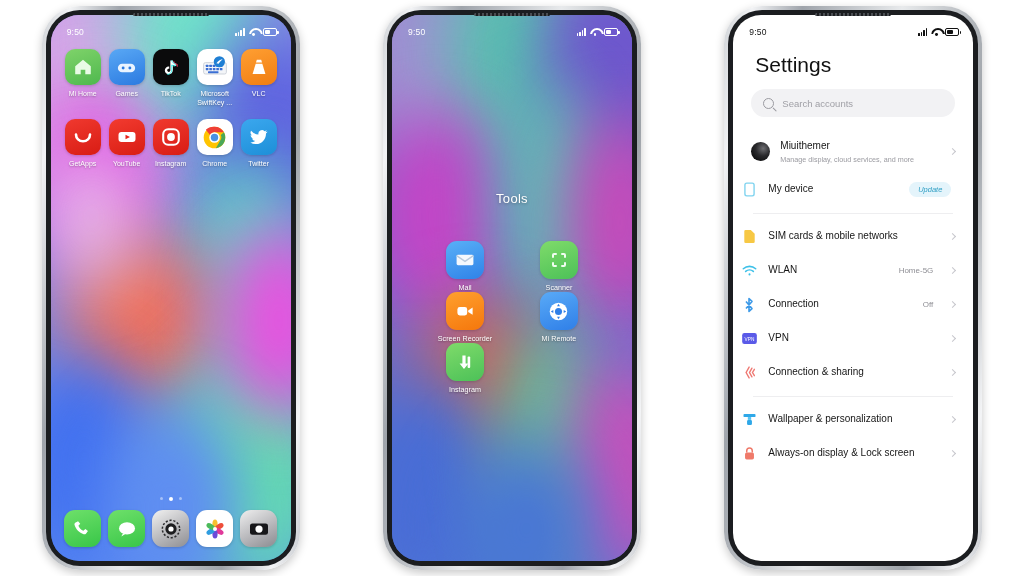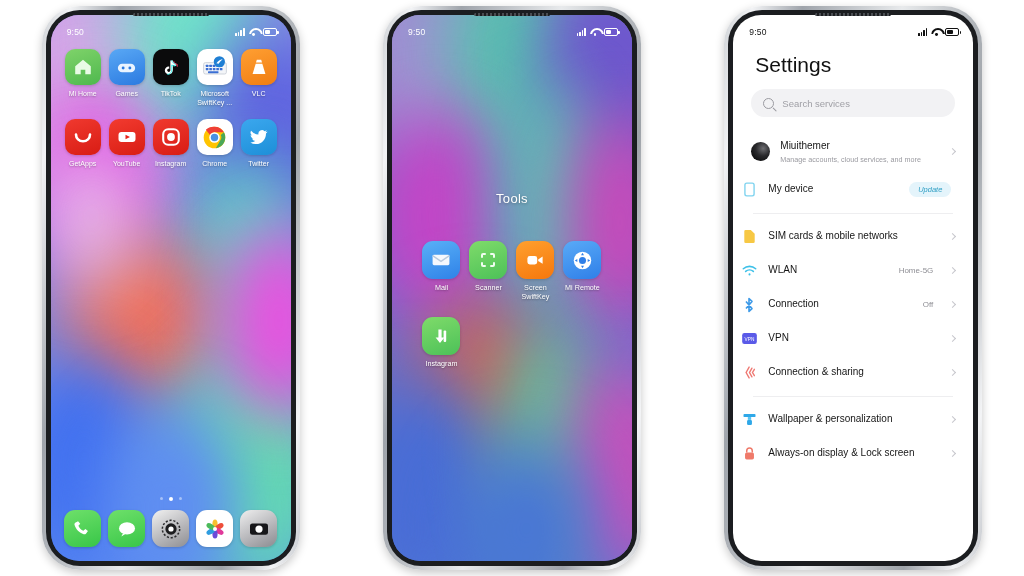--- a/index.html
+++ b/index.html
@@ -150,22 +150,22 @@
 
   
   .folder-title {
     position:absolute; top:176px; left:0; right:0; text-align:center;
     color:#fff; font-size:13px; letter-spacing:.3px;
     text-shadow:0 1px 3px rgba(0,0,0,.3); z-index:4;
   }
   .foldergrid {
     position:absolute; top:226px; left:0; right:0;
     padding: 0 26px;
-    display:grid; grid-template-columns: repeat(4,1fr);
-    row-gap: 16px; z-index:4;
+    display:grid; grid-template-columns: repeat(2,1fr);
+    row-gap: 0; z-index:4;
   }
   .foldergrid .app-icon { width:38px;height:38px;border-radius:11px; }
   .foldergrid .app-label { font-size:7.2px; max-width:56px; }
 
   
   .settings {
     position:absolute; inset:0; background:#fff; color:#111;
     display:flex; flex-direction:column;
   }
   .settings-scroll { flex:1; overflow:hidden; padding-top: 30px;}
@@ -455,21 +455,21 @@
           </div>
           <div class="app-label">Scanner</div>
         </div>
         <div class="app">
           <div class="app-icon" style="background:linear-gradient(160deg,#ffa02e,#f5770c)">
             <svg width="24" height="24" viewBox="0 0 24 24">
                 <rect x="4.4" y="8" width="9.8" height="8.4" rx="2.4" fill="#fff"></rect>
                 <path d="M15.2 11.4 19.6 8.6v7.2l-4.4-2.8z" fill="#fff"></path>
               </svg>
           </div>
-          <div class="app-label">Screen SwiftKey</div>
+          <div class="app-label">Screen Recorder</div>
         </div>
         <div class="app">
           <div class="app-icon" style="background:linear-gradient(160deg,#59aaf7,#2f7fe8)">
             <svg width="25" height="25" viewBox="0 0 24 24">
               <circle cx="12" cy="12" r="8.4" fill="#fff"></circle>
               <circle cx="12" cy="12" r="3.4" fill="#2f7fe8"></circle>
               <g fill="#2f7fe8">
                   <path d="M12 4.6 13.4 7h-2.8z"></path>
                   <path d="M12 19.4 10.6 17h2.8z"></path>
                   <path d="M4.6 12 7 10.6v2.8z"></path>
@@ -512,28 +512,28 @@
                 <i></i>
               </span>
           </span>
         </div>
 
         <div class="settings-scroll">
           <div class="settings-title">Settings</div>
 
           <div class="search">
             <span class="search-icon"></span>
-            <span class="search-text">Search services</span>
+            <span class="search-text">Search accounts</span>
           </div>
 
           <div class="srow acct">
             <span class="avatar"></span>
             <span class="s-body">
               <div class="s-label">Miuithemer</div>
-              <div class="s-sub">Manage accounts, cloud services, and more</div>
+              <div class="s-sub">Manage display, cloud services, and more</div>
             </span>
             <span class="chev"></span>
           </div>
 
           <div class="srow">
             <span class="s-ic">
               <svg width="11" height="15" viewBox="0 0 12 16">
                   <rect x="1" y="1" width="10" height="14" rx="2" fill="none" stroke="#7fd3ef" stroke-width="1.5"></rect>
                 </svg>
             </span>

